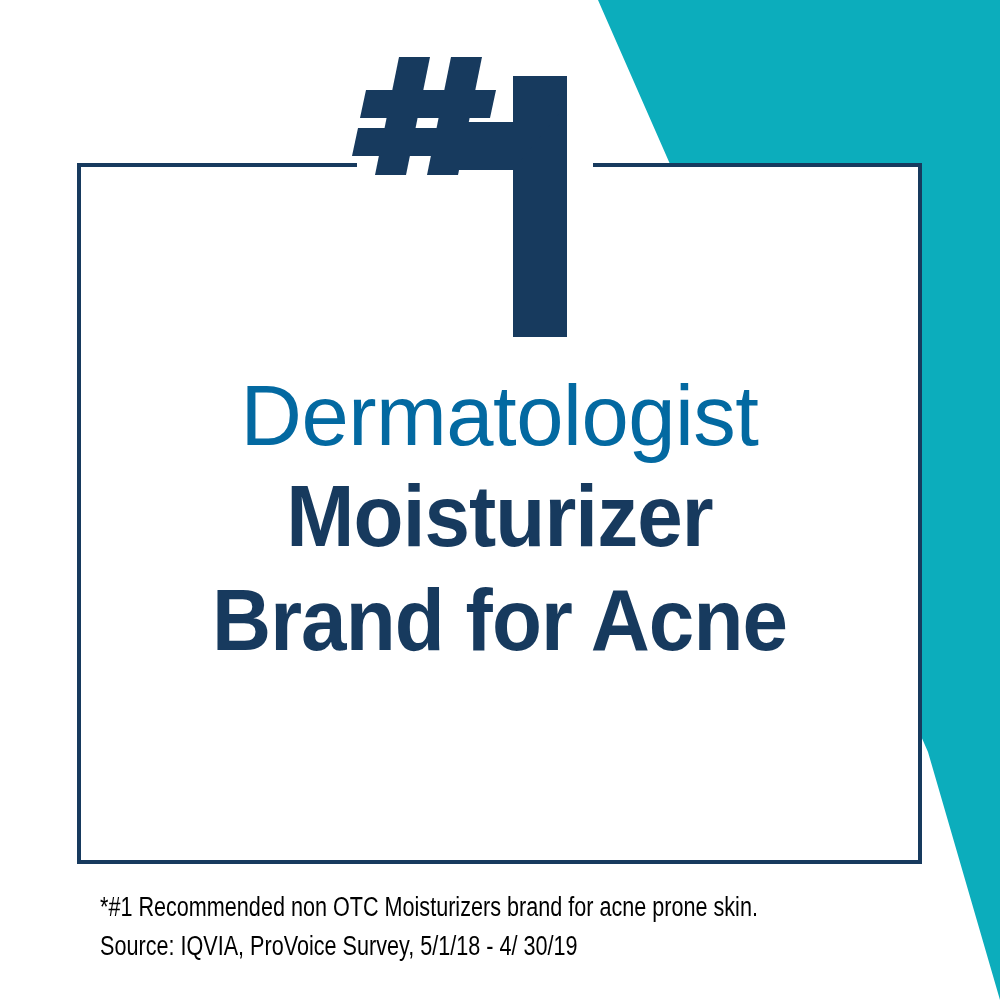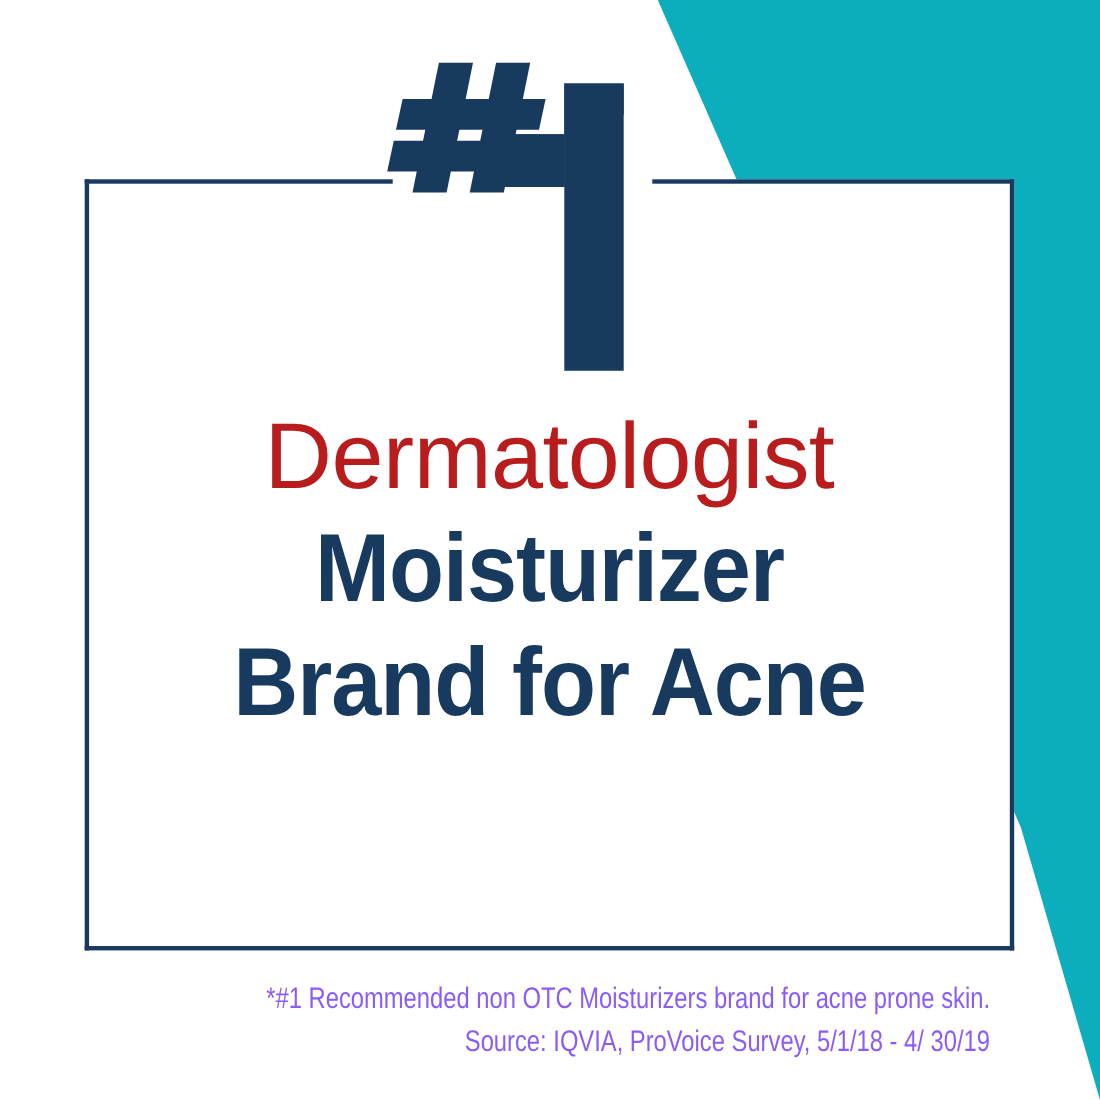--- a/index.html
+++ b/index.html
@@ -68,21 +68,21 @@
     left: 77px;
     top: 368px;
     width: 845px;
     text-align: center;
   }
   .line {
     display: block;
     white-space: nowrap;
   }
   .line-light {
-    color: #b91c1c;
+    color: #0369a1;
     font-size: 85px;
     font-weight: 300;
     line-height: 96px;
     letter-spacing: -0.5px;
   }
   .line-bold {
     color: #173a5e;
     font-size: 88px;
     font-weight: 700;
     line-height: 104px;
@@ -90,22 +90,22 @@
     transform: scaleX(0.93);
     transform-origin: center center;
   }
 
   
   #footnote {
     position: absolute;
     left: 0;
     top: 888px;
     width: 1000px;
-    text-align: right;
-    color: #8b5cf6;
+    text-align: left;
+    color: #000000;
   }
   #footnote .fn-line {
     display: block;
     font-size: 27px;
     line-height: 39px;
     font-weight: 400;
     transform: scaleX(0.8);
     transform-origin: center center;
     white-space: nowrap;
   }

